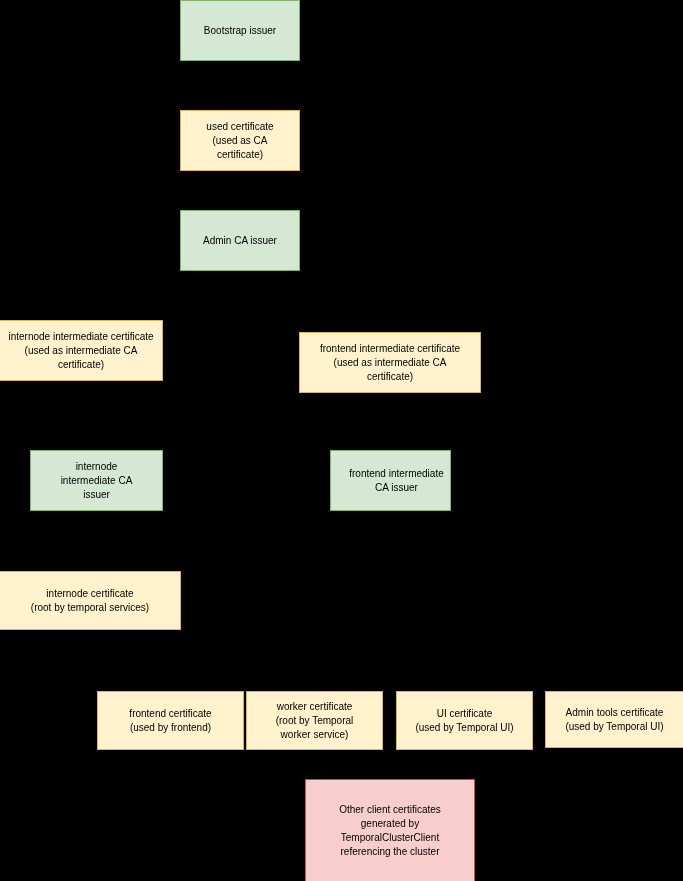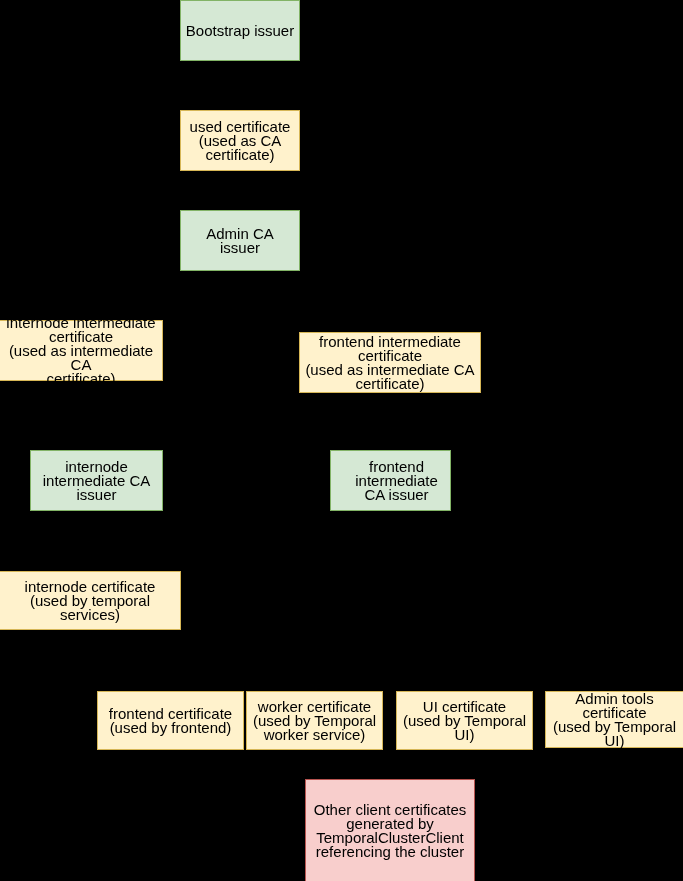--- a/index.html
+++ b/index.html
@@ -28,21 +28,21 @@
     height: 881px;
     pointer-events: none;
   }
   .node {
     position: absolute;
     box-sizing: border-box;
     display: flex;
     align-items: center;
     justify-content: center;
     text-align: center;
-    font-size: 15px;
+    font-size: 10px;
     line-height: 14px;
     color: #000000;
     border-width: 1px;
     border-style: solid;
     padding: 2px 4px;
     white-space: pre-line;
   }
   .node-label {
     display: block;
     width: 100%;
@@ -103,25 +103,25 @@
 certificate)</span></div>
       <div class="node certificate" style="left: 299px; top: 332px; width: 182px; height: 61px;"><span class="node-label">frontend intermediate certificate
 (used as intermediate CA
 certificate)</span></div>
       <div class="node issuer" style="left: 30px; top: 450px; width: 133px; height: 61px;"><span class="node-label">internode
 intermediate CA
 issuer</span></div>
       <div class="node issuer" style="left: 330px; top: 450px; width: 121px; height: 61px; padding-left: 16px;"><span class="node-label">frontend intermediate
 CA issuer</span></div>
       <div class="node certificate" style="left: -1px; top: 571px; width: 182px; height: 59px;"><span class="node-label">internode certificate
-(used by temporal services)</span></div>
+(root by temporal services)</span></div>
       <div class="node certificate" style="left: 97px; top: 691px; width: 147px; height: 59px;"><span class="node-label">frontend certificate
 (used by frontend)</span></div>
       <div class="node certificate" style="left: 246px; top: 691px; width: 137px; height: 59px;"><span class="node-label">worker certificate
-(used by Temporal
+(root by Temporal
 worker service)</span></div>
       <div class="node certificate" style="left: 396px; top: 691px; width: 137px; height: 59px;"><span class="node-label">UI certificate
 (used by Temporal UI)</span></div>
       <div class="node certificate" style="left: 545px; top: 691px; width: 139px; height: 57px; align-items: center;"><span class="node-label">Admin tools certificate
 (used by Temporal UI)</span></div>
       <div class="node client" style="left: 305px; top: 779px; width: 170px; height: 104px;"><span class="node-label">Other client certificates
 generated by
 TemporalClusterClient
 referencing the cluster</span></div>
     </div>

